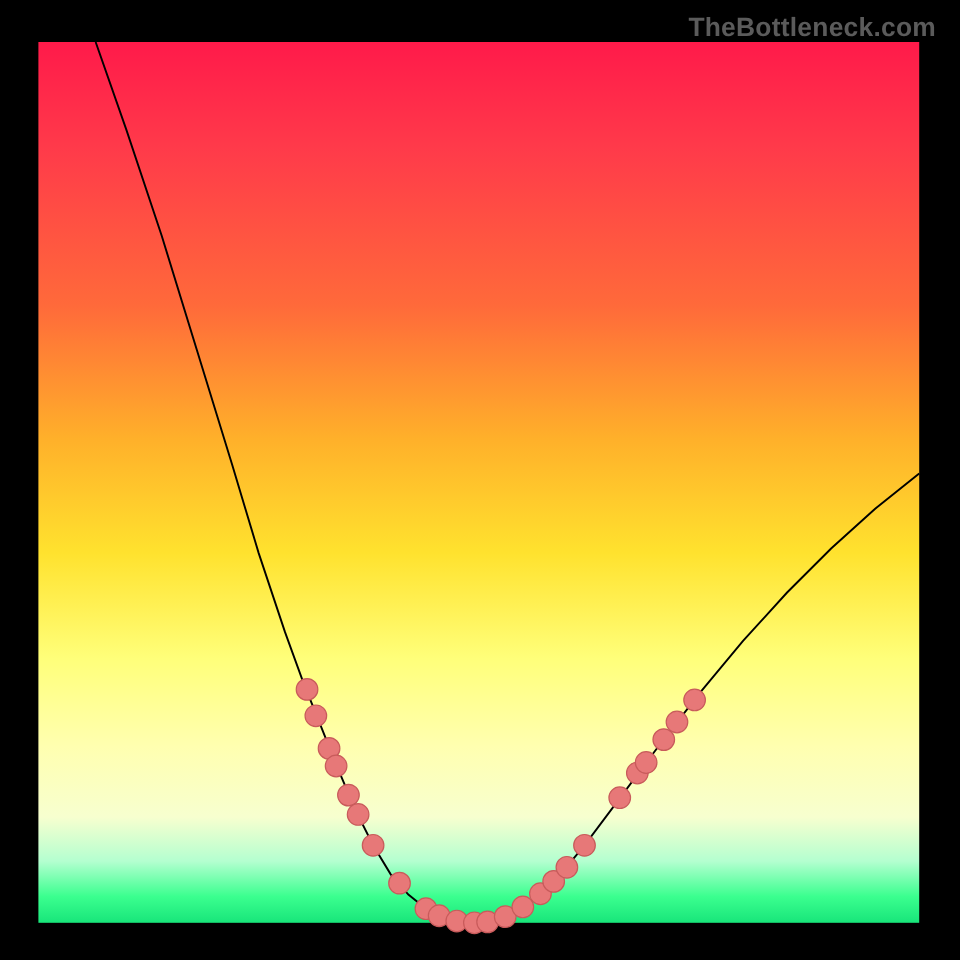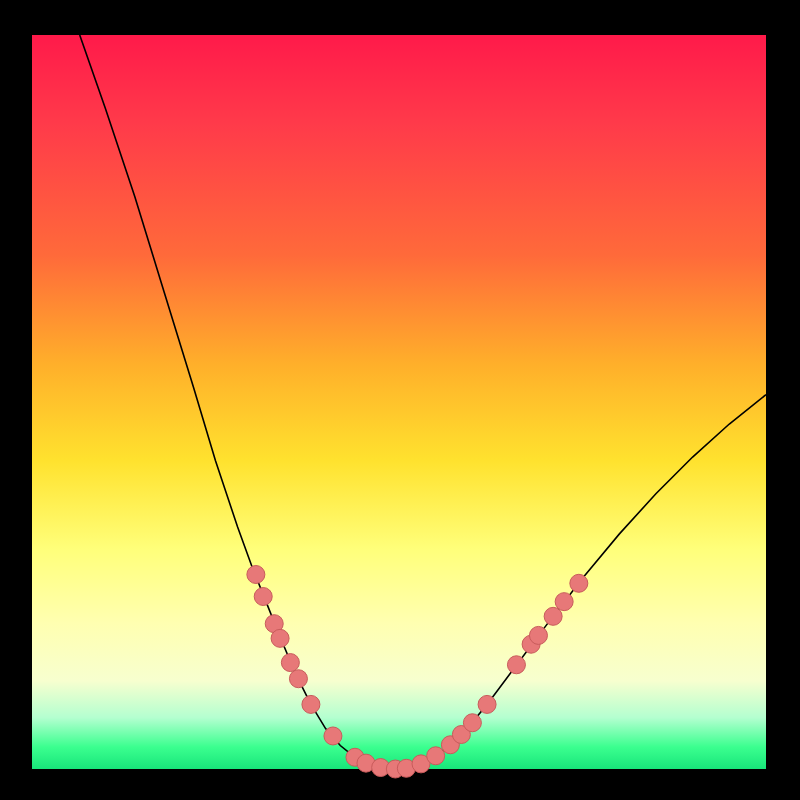--- a/index.html
+++ b/index.html
@@ -39,20 +39,21 @@
     top: 35px;
     width: 734px;
     height: 734px;
     overflow: visible;
   }
 </style>
 </head>
 <body>
 <div class="wrap">
   <div class="plot-area"></div>
+  <div class="watermark">TheBottleneck.com</div>
   <svg class="overlay" viewBox="0 0 734 734" preserveAspectRatio="none">
     <path id="curve-left" fill="none" stroke="#000000" stroke-width="1.6" d="M47.71 0.00 L73.40 73.40 L102.76 161.48 L132.12 256.90 L161.48 352.32 L183.50 425.72 L205.52 491.78 L220.20 532.15 L234.88 568.85 L249.56 605.55 L264.24 640.05 L278.92 669.41 L293.60 693.63 L308.28 710.51 L322.96 722.26 L337.64 729.60 L352.32 733.27 L363.33 734.00"></path>
     <path id="curve-right" fill="none" stroke="#000000" stroke-width="1.6" d="M363.33 734.00 L374.34 733.27 L389.02 728.86 L403.70 720.79 L418.38 709.78 L433.06 695.83 L455.08 669.41 L477.10 640.05 L513.80 590.87 L550.50 543.16 L587.20 499.12 L623.90 458.75 L660.60 422.05 L697.30 389.02 L734.00 359.66"></path>
     <g id="dots-left">
         <circle cx="223.87" cy="539.49" r="9" fill="#e77878" stroke="#c85b5b" stroke-width="1"></circle>
         <circle cx="231.21" cy="561.51" r="9" fill="#e77878" stroke="#c85b5b" stroke-width="1"></circle>
         <circle cx="242.22" cy="588.67" r="9" fill="#e77878" stroke="#c85b5b" stroke-width="1"></circle>
         <circle cx="248.09" cy="603.35" r="9" fill="#e77878" stroke="#c85b5b" stroke-width="1"></circle>
         <circle cx="258.37" cy="627.57" r="9" fill="#e77878" stroke="#c85b5b" stroke-width="1"></circle>
         <circle cx="266.44" cy="643.72" r="9" fill="#e77878" stroke="#c85b5b" stroke-width="1"></circle>

